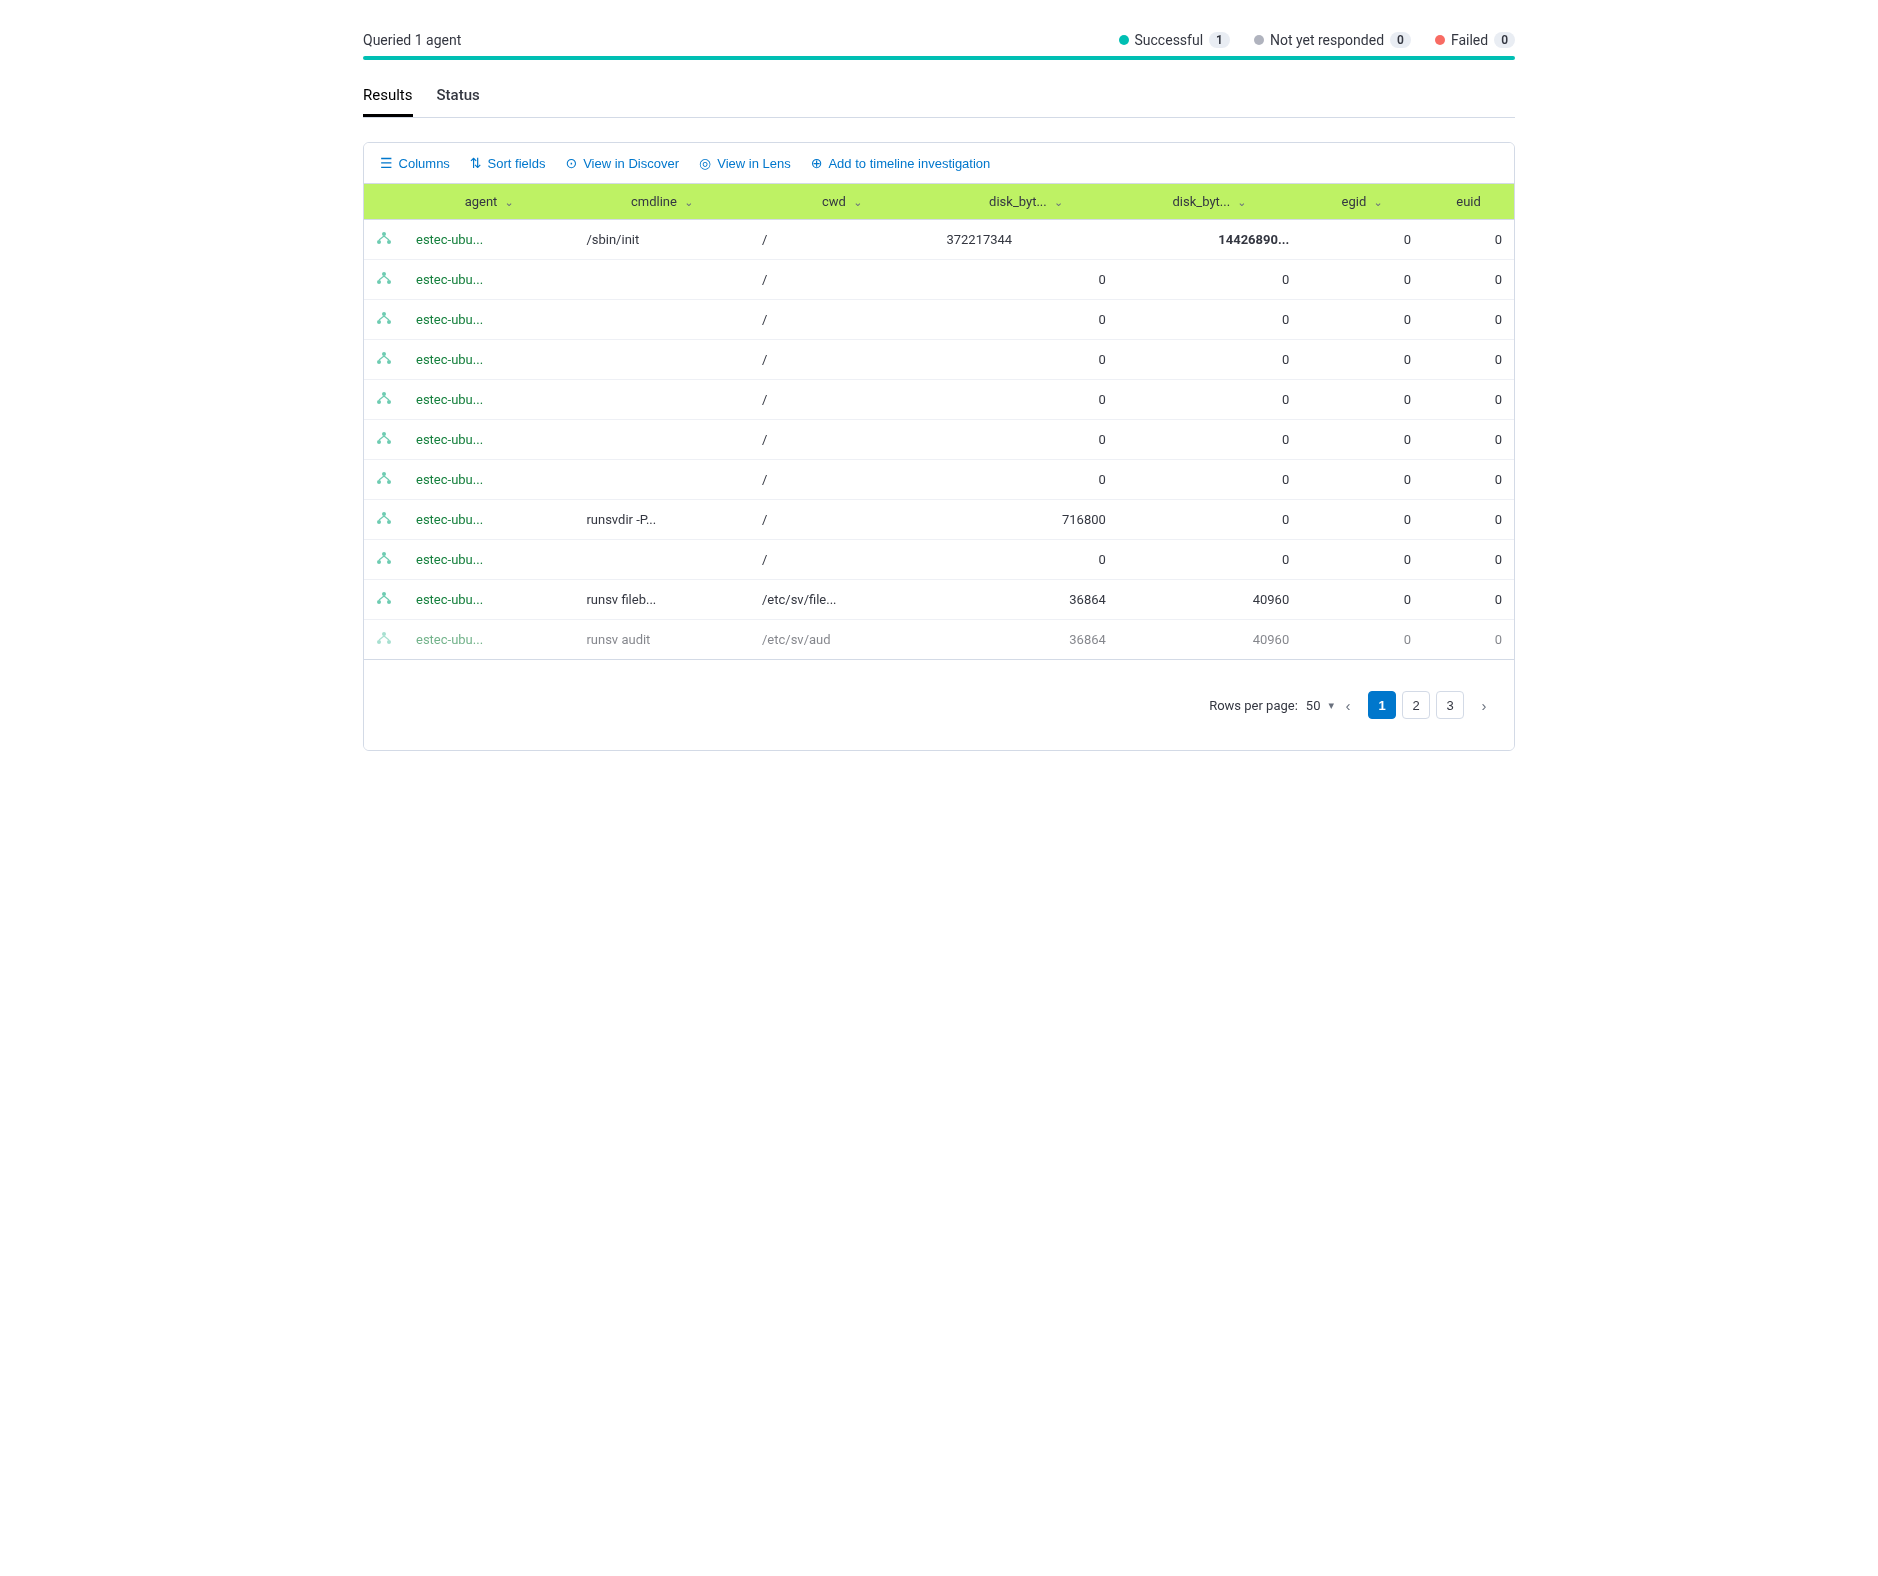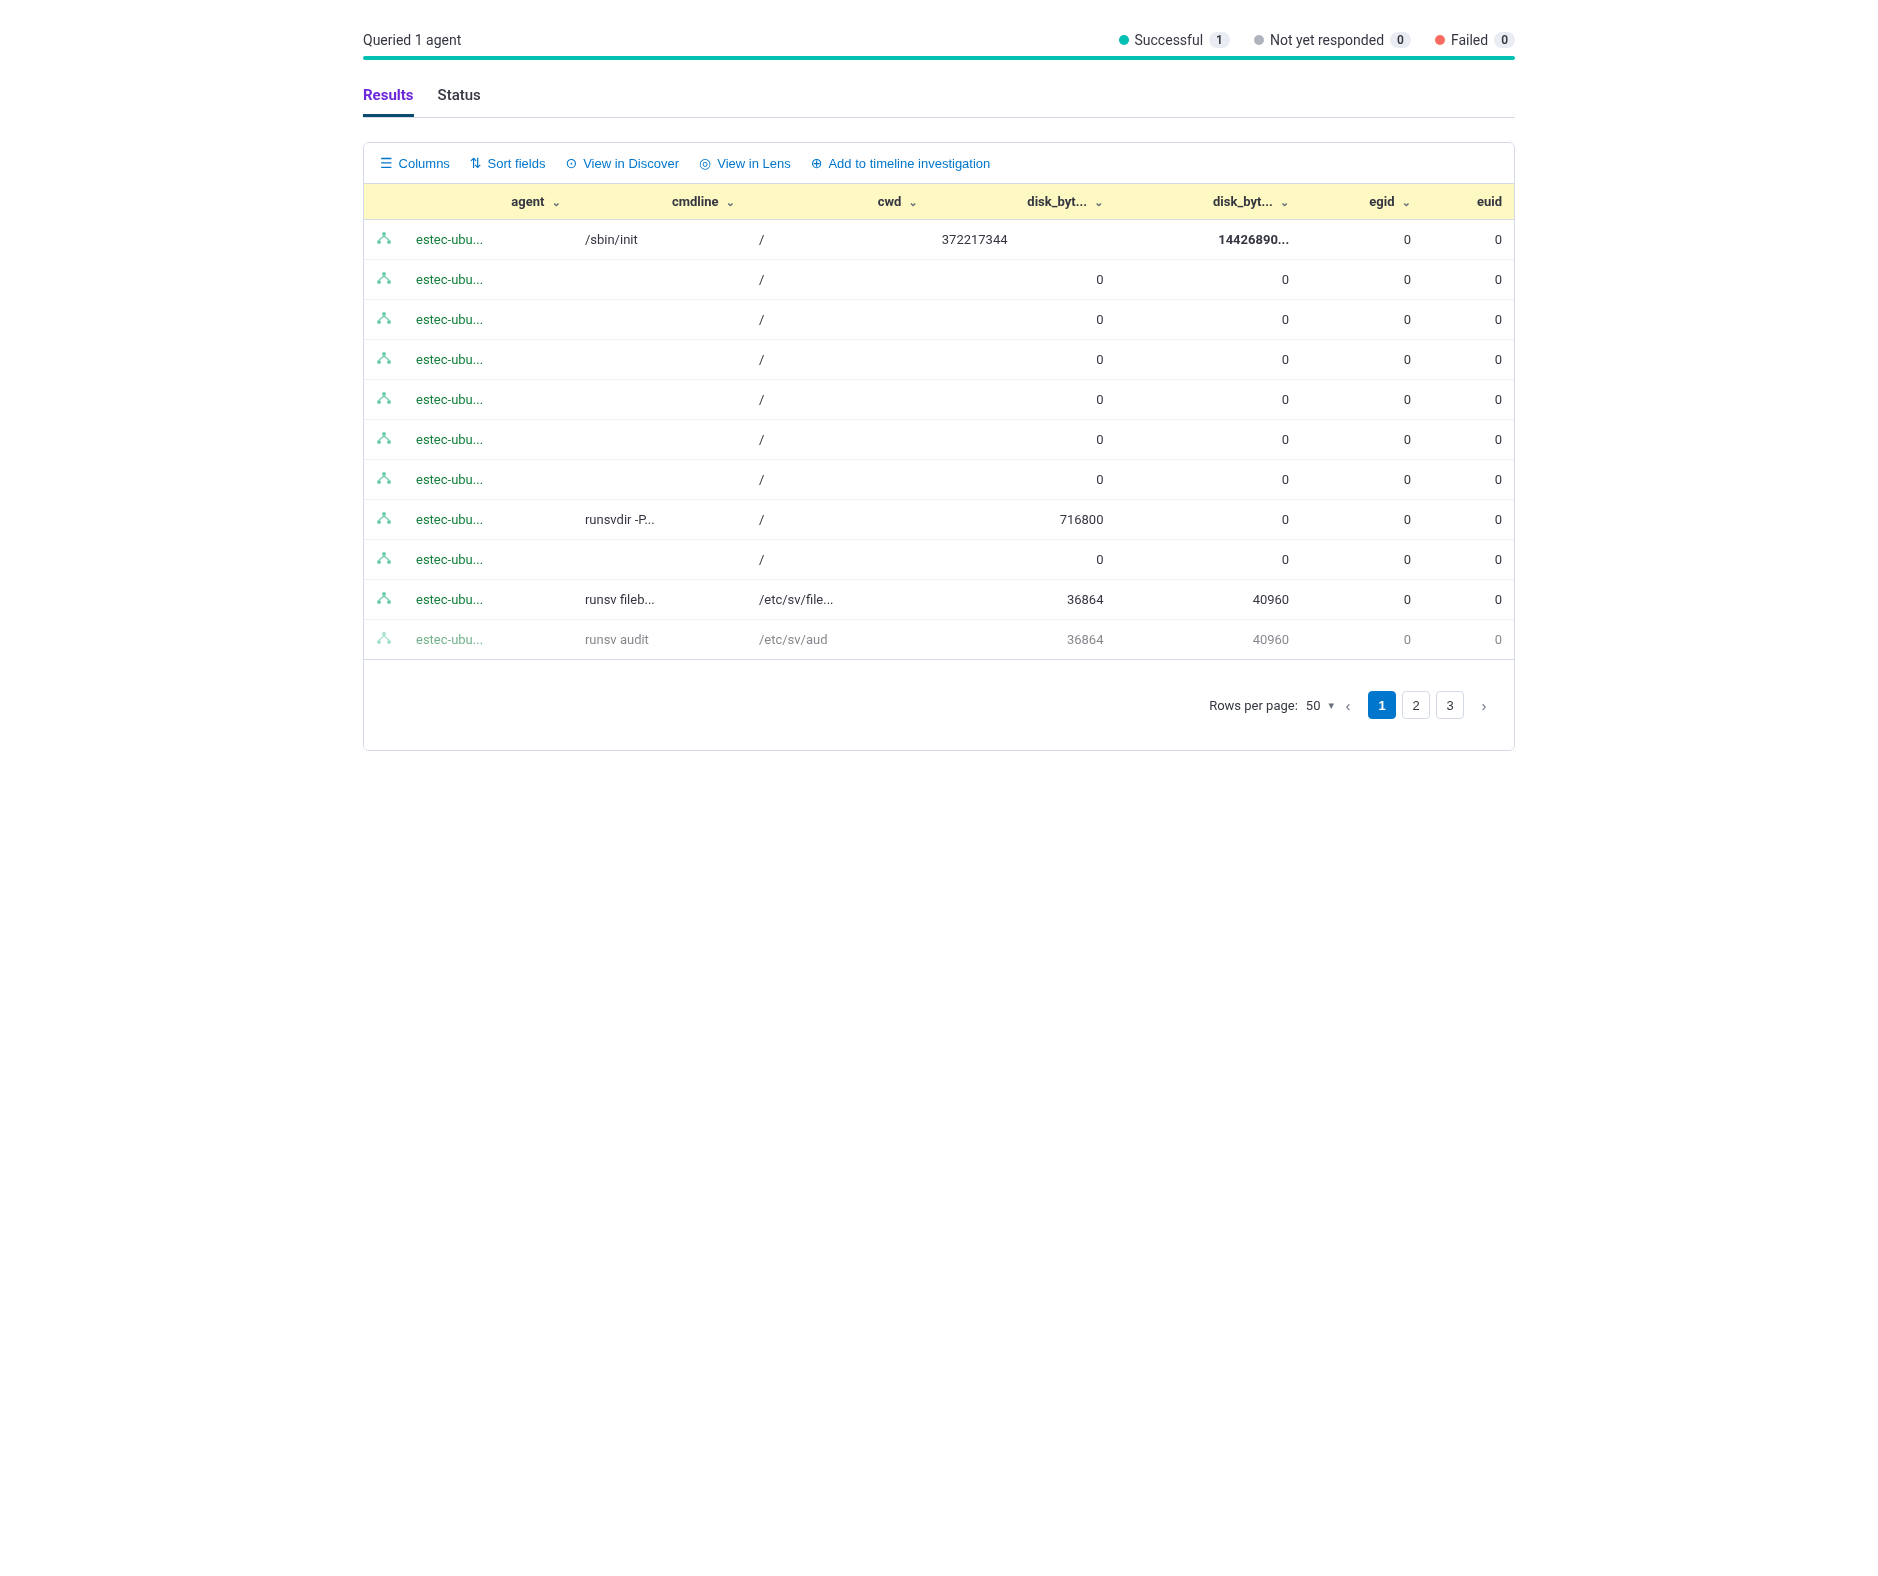--- a/index.html
+++ b/index.html
@@ -73,23 +73,23 @@
       padding: 10px 0;
       margin-right: 24px;
       font-size: 15px;
       font-weight: 500;
       cursor: pointer;
       color: #343741;
       border-bottom: 3px solid transparent;
       text-decoration: none;
     }
     .tab.active {
-      color: #6d28d9;
-      border-bottom: 3px solid #0c4a6e;
-      font-weight: 700;
+      color: #000000;
+      border-bottom: 3px solid #000000;
+      font-weight: 400;
     }
     .table-container {
       border: 1px solid #d3dae6;
       border-radius: 6px;
       overflow: hidden;
     }
     .toolbar {
       display: flex;
       align-items: center;
       gap: 20px;
@@ -110,25 +110,25 @@
     }
     .toolbar-icon {
       font-size: 14px;
     }
     .data-table {
       width: 100%;
       border-collapse: collapse;
       font-size: 13px;
     }
     .data-table th {
-      text-align: right;
+      text-align: center;
       padding: 10px 12px;
-      background: #fef9c3;
+      background: #bef264;
       border-bottom: 1px solid #d3dae6;
-      font-weight: 700;
+      font-weight: 400;
       color: #343741;
       white-space: nowrap;
     }
     .data-table th .sort-icon {
       display: inline-block;
       margin-left: 4px;
       color: #69707d;
       font-size: 11px;
     }
     .data-table td {

